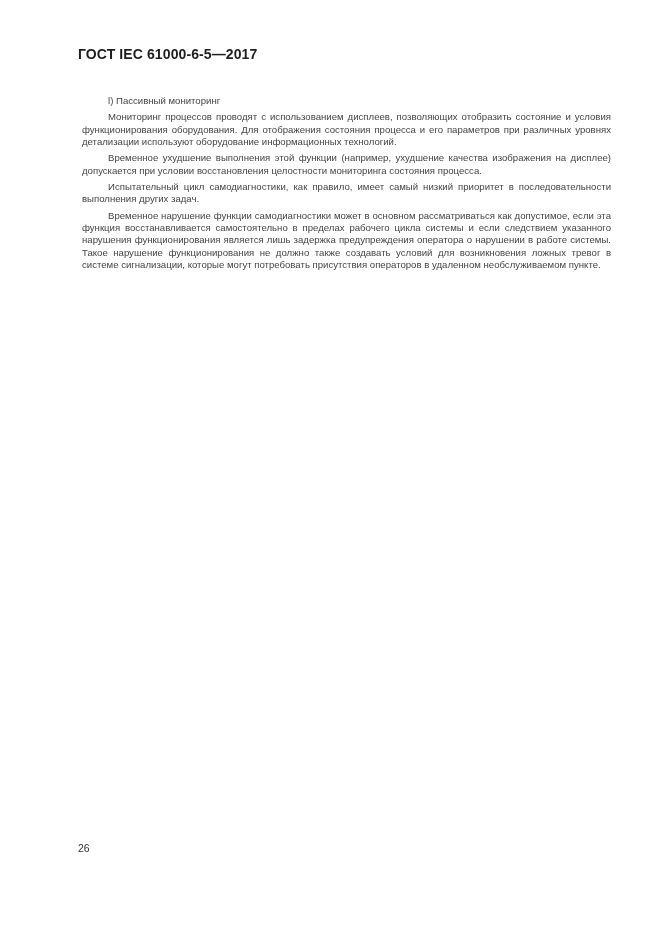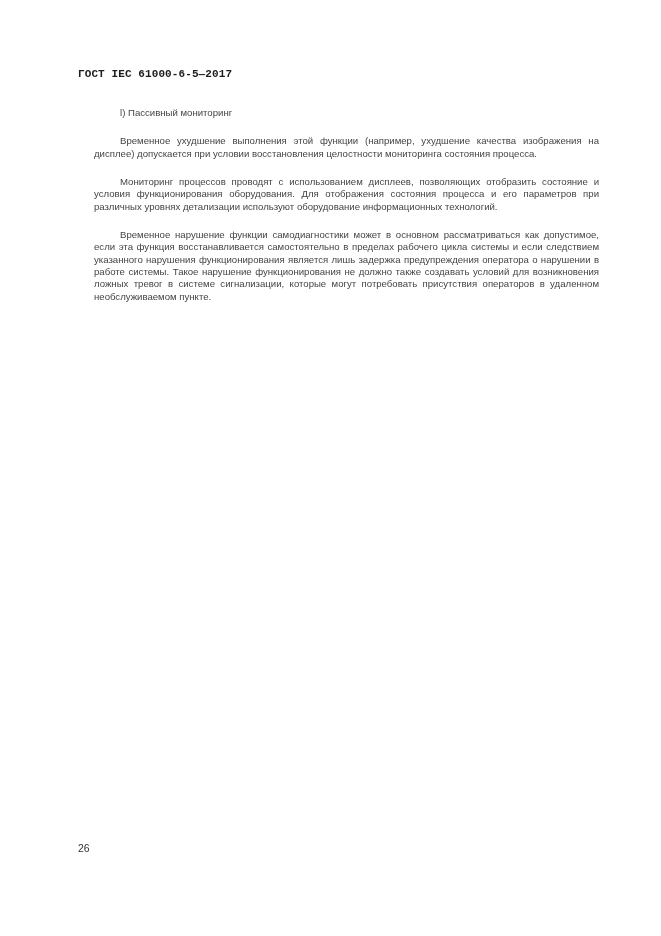--- a/index.html
+++ b/index.html
@@ -2,39 +2,40 @@
 <html><head>
 <meta charset="utf-8">
 <style>
   html, body { margin: 0; padding: 0; }
   body {
     width: 661px; height: 936px; background: #ffffff;
     position: relative; overflow: hidden;
     font-family: "Liberation Sans", sans-serif; color: #3a3a3a;
   }
   .header {
-    position: absolute; left: 78px; top: 68px;
-    font-size: 11px; font-weight: bold; color: #1e1e1e; letter-spacing: 0.1px; font-family: Liberation Mono, monospace;
+    position: absolute; left: 78px; top: 46px;
+    font-size: 14px; font-weight: bold; color: #1e1e1e; letter-spacing: 0.1px;
   }
   .body-text {
     position: absolute; left: 78px; top: 91px; width: 537px;
     font-size: 9.6px; line-height: 12.35px; color: #444;
   }
-  .body-text p { margin: 16px; text-align: justify; text-indent: 26px; }
+  .body-text p { margin: 4px; text-align: justify; text-indent: 26px; }
   .body-text p.item { text-indent: 26px; }
   .page-number {
     position: absolute; left: 78px; top: 842px;
     font-size: 10.5px; color: #333;
   }
 </style>
 </head>
 <body>
 
 <div class="header">ГОСТ IEC 61000-6-5—2017</div>
 
 <div class="body-text">
   <p class="item">l) Пассивный мониторинг</p>
+  <p>Мониторинг процессов проводят с использованием дисплеев, позволяющих отобразить состояние и условия функционирования оборудования. Для отображения состояния процесса и его параметров при различных уровнях детализации используют оборудование информационных технологий.</p>
   <p>Временное ухудшение выполнения этой функции (например, ухудшение качества изображения на дисплее) допускается при условии восстановления целостности мониторинга состояния процесса.</p>
-  <p>Мониторинг процессов проводят с использованием дисплеев, позволяющих отобразить состояние и условия функционирования оборудования. Для отображения состояния процесса и его параметров при различных уровнях детализации используют оборудование информационных технологий.</p>
+  <p>Испытательный цикл самодиагностики, как правило, имеет самый низкий приоритет в последовательности выполнения других задач.</p>
   <p>Временное нарушение функции самодиагностики может в основном рассматриваться как допустимое, если эта функция восстанавливается самостоятельно в пределах рабочего цикла системы и если следствием указанного нарушения функционирования является лишь задержка предупреждения оператора о нарушении в работе системы. Такое нарушение функционирования не должно также создавать условий для возникновения ложных тревог в системе сигнализации, которые могут потребовать присутствия операторов в удаленном необслуживаемом пункте.</p>
 </div>
 
 <div class="page-number">26</div>
 
 </body></html>

